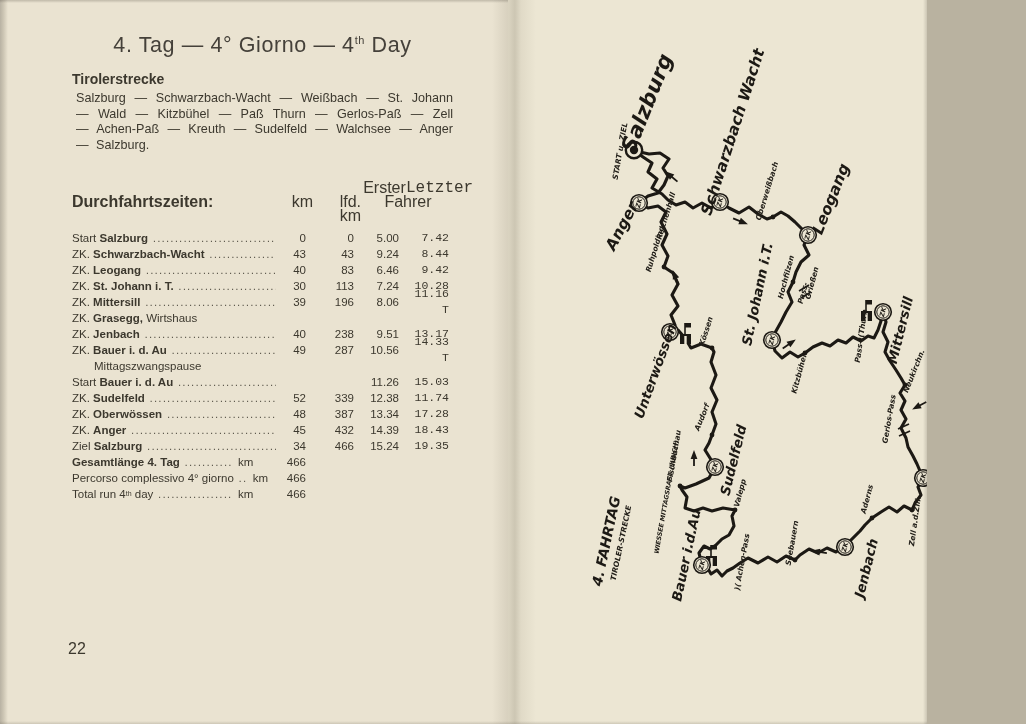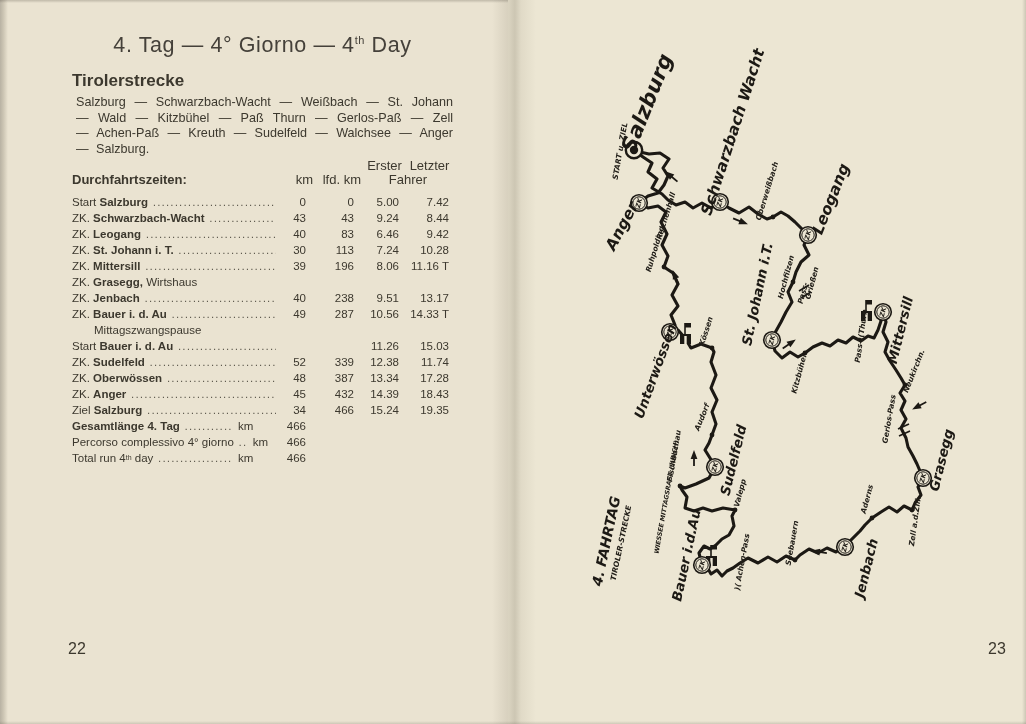--- a/index.html
+++ b/index.html
@@ -1,45 +1,45 @@
 <!DOCTYPE html>
 <html><head>
 <meta charset="utf-8">
 <style>
   html,body{margin:0;padding:0;background:#b9b2a0;}
-  .book{position:relative;width:1026px;height:724px;overflow:hidden;
+  .book{position:relative;width:927px;height:724px;overflow:hidden;
         font-family:"Liberation Sans",sans-serif;background:#22c55e;}
   .page{position:absolute;top:0;height:724px;}
   .page.left{left:0;width:508px;background:#eae3d1;}
   .page.right{left:508px;width:518px;background:#ece6d3;}
   .edge-left{position:absolute;left:0;top:0;bottom:0;width:8px;
      background:linear-gradient(90deg,#55504755 0,#8d867555 40%,transparent 100%);pointer-events:none;}
   .edge-top{position:absolute;left:0;top:0;width:508px;height:3px;background:linear-gradient(180deg,#4d473c44,transparent);}
   .edge-bottom{position:absolute;left:0;bottom:0;width:1026px;height:3px;background:linear-gradient(0deg,#4d473c2e,transparent);}
   .edge-right{position:absolute;right:0;top:0;bottom:0;width:4px;background:linear-gradient(270deg,#4d473c33,transparent);}
   .gutter{position:absolute;left:492px;top:0;width:44px;height:724px;pointer-events:none;
      background:linear-gradient(90deg,transparent 0,#463d2a1f 40%,#463d2a30 52%,#463d2a12 66%,transparent 100%);}
   
   .lp{position:absolute;left:72px;top:33px;width:381px;color:#3c382e;}
   .title{font-size:21.5px;letter-spacing:.6px;text-align:center;color:#45413a;font-weight:500;}
   .title sup{font-size:11px;}
-  .sect{margin-top:13px;font-size:17px;font-weight:bold;}
+  .sect{margin-top:13px;font-size:14px;font-weight:bold;}
   .routep{margin:4px 0 0 4px;font-size:12.6px;line-height:15.5px;text-align:justify;word-spacing:4px;}
-  .thead{margin-top:2px;font-size:13px;}
+  .thead{margin-top:28px;font-size:16px;}
   .thr{display:flex;line-height:14px;}
   .cname{flex:1;display:flex;min-width:0;}
   .ckm{width:28px;text-align:right;padding-right:4px;flex:none;}
   .clfd{width:44px;text-align:right;padding-right:2px;flex:none;}
   .ce{width:43px;text-align:right;padding-right:3px;flex:none;}
-  .cl{width:47px;text-align:right;padding-right:4px;flex:none;}
+  .cl{width:47px;text-align:right;padding-right:4px;flex:none;font-family:Liberation Mono, monospace;}
   .cctr{text-align:center !important;padding-right:0 !important;}
   .cfahrer{width:90px;text-align:center;flex:none;}
   .b{font-weight:bold;}
   .tbody{margin-top:7px;}
-  .trow{display:flex;font-size:11.5px;line-height:16px;height:16px;}
+  .trow{display:flex;font-size:11.5px;line-height:16px;height:16px;align-items:center;}
   .trow .pre{white-space:pre;}
   .ind{padding-left:22px;}
   .lead{flex:1;overflow:hidden;white-space:nowrap;align-self:flex-end;height:13px;line-height:13px;margin:0 2px 1px 5px;min-width:8px;}
   .lead::after{content:"................................................................................";
      letter-spacing:1.6px;font-size:10px;color:#4a463b;}
   .unit{width:40px;flex:none;padding-left:4px;}
   sup.sm{font-size:7px;}
   .pnum{position:absolute;top:640px;font-size:16px;color:#3c382e;}
   .pnum.p22{left:68px;}
   .pnum.p23{left:988px;}

